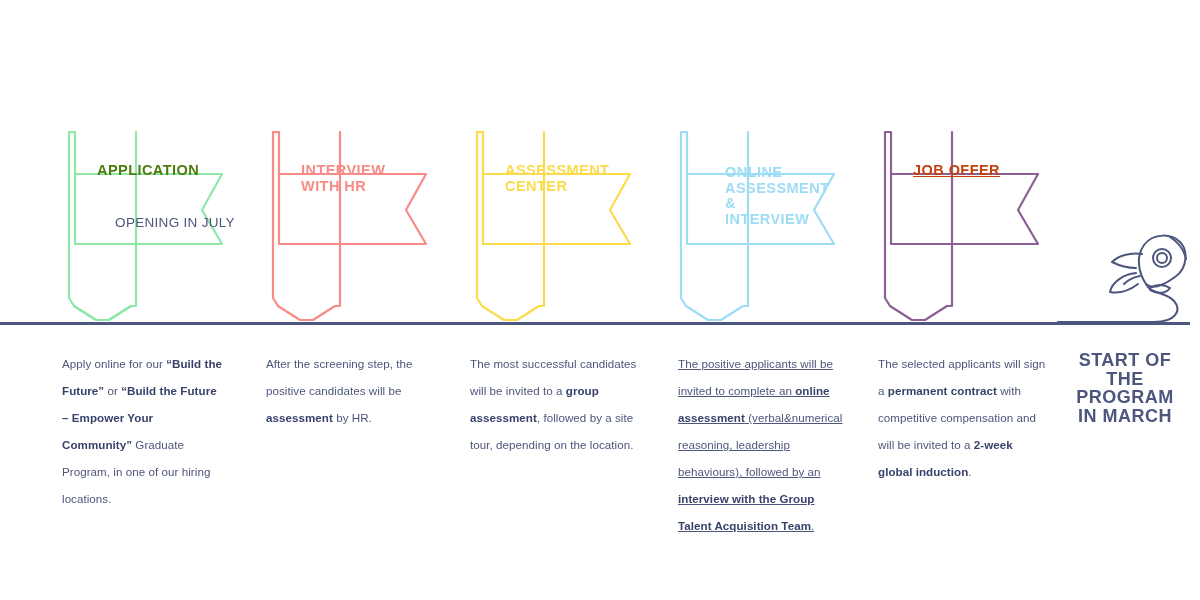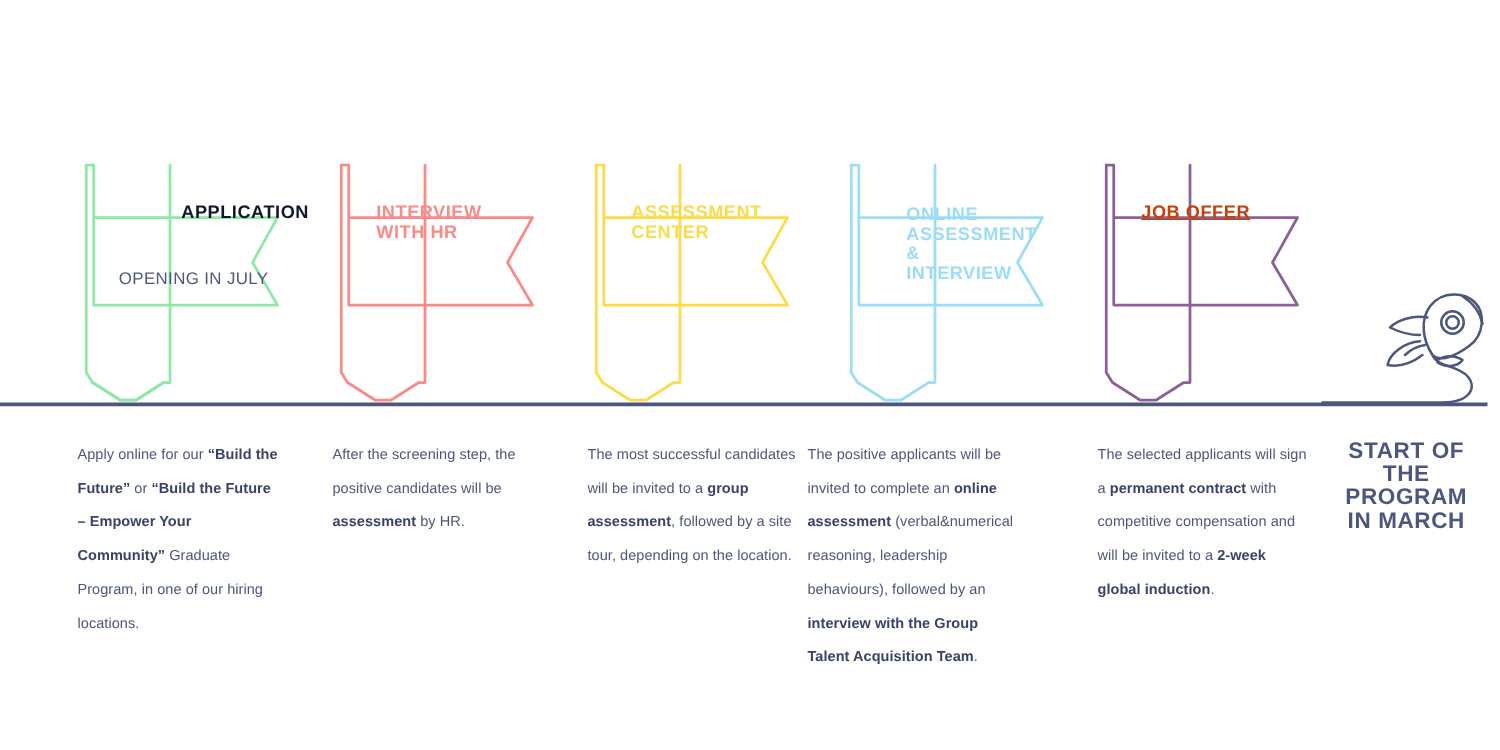--- a/index.html
+++ b/index.html
@@ -74,37 +74,38 @@
     position: absolute;
     left: 33px;
     top: 215px;
     width: 160px;
     font-size: 13.5px;
     font-weight: normal;
     letter-spacing: 0.3px;
     color: #4d567c;
     text-transform: uppercase;
     line-height: 16px;
+    text-align: center;
   }
 
   
   .desc {
     position: absolute;
     top: 350px;
     width: 166px;
     font-size: 11.6px;
     line-height: 27px;
     color: #4d567c;
     letter-spacing: 0.05px;
   }
   .desc b { font-weight: bold; color: #39426b; }
   .desc.d0 { left: 62px;  width: 162px; }
   .desc.d1 { left: 266px; width: 168px; }
   .desc.d2 { left: 470px; width: 170px; }
-  .desc.d3 { left: 646px; width: 166px; }
+  .desc.d3 { left: 678px; width: 166px; text-decoration: underline; }
   .desc.d4 { left: 878px; width: 172px; }
 
   
   .final-label {
     position: absolute;
     left: 1060px;
     top: 351px;
     width: 130px;
     text-align: center;
     font-size: 18px;
@@ -132,21 +133,21 @@
   <div class="ground-line" style="background: rgb(77, 86, 124);"></div>
 
   <div class="stage-col c0">
     <svg class="flag-svg" viewBox="0 0 200 200">
       <g fill="none" stroke-width="2.2" stroke-linejoin="round" stroke-linecap="round">
         <path class="flagstroke" d="M7,4 L7,170 L12,178 L34,192 L47,192 L69,178 L74,178 L74,170 L74,4" stroke="#8fe7a8"></path>
         <path class="flagstroke" d="M12,178 L34,192 L47,192 L69,178" stroke="#8fe7a8"></path>
         <path class="flagstroke" d="M7,4 L13,4 L13,116 L160,116 L140,82 L160,46 L13,46 L13,4 Z" stroke="#8fe7a8"></path>
       </g>
     </svg>
-    <div class="flag-title" style="color: #0f172a; margin-left: 48px;">APPLICATION</div>
+    <div class="flag-title" style="color: #4d7c0f;">APPLICATION</div>
     <div class="flag-subtitle">OPENING IN JULY</div>
   </div>
 
   <div class="stage-col c1">
     <svg class="flag-svg" viewBox="0 0 200 200">
       <g fill="none" stroke-width="2.2" stroke-linejoin="round" stroke-linecap="round">
         <path class="flagstroke" d="M7,4 L7,170 L12,178 L34,192 L47,192 L69,178 L74,178 L74,170 L74,4" stroke="#f98b87"></path>
         <path class="flagstroke" d="M7,4 L13,4 L13,116 L160,116 L140,82 L160,46 L13,46 L13,4 Z" stroke="#f98b87"></path>
       </g>
     </svg>

